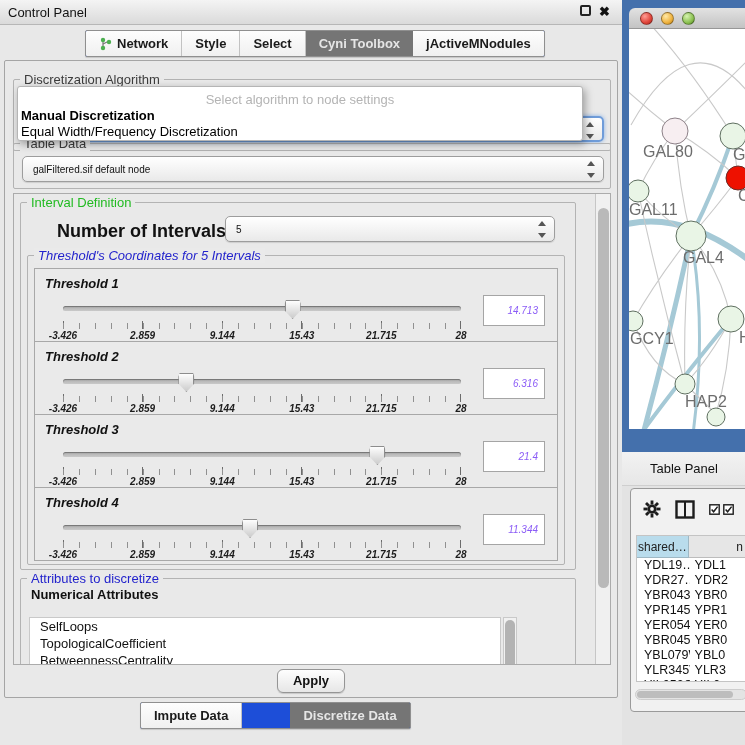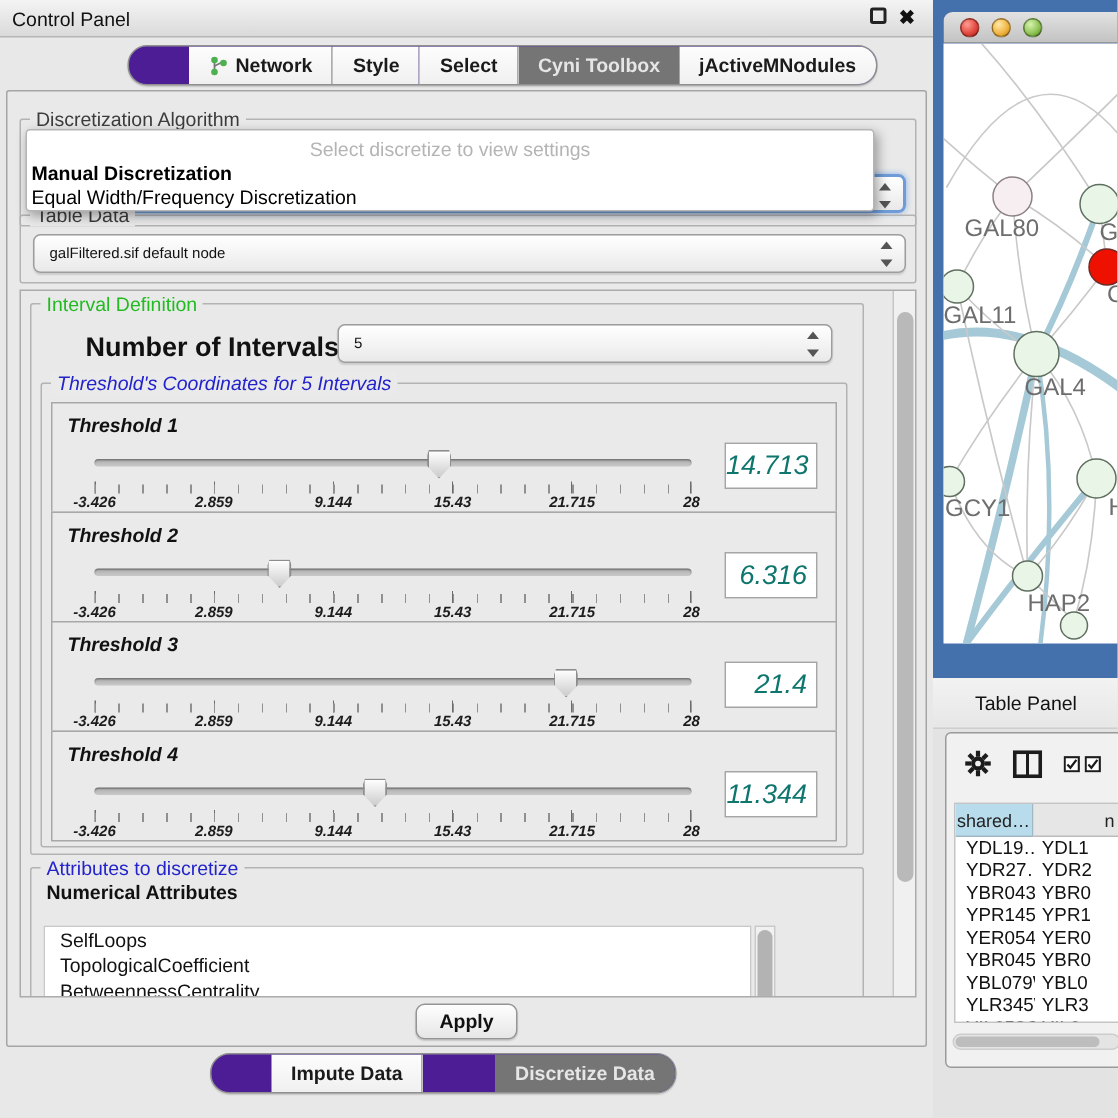--- a/index.html
+++ b/index.html
@@ -10,22 +10,22 @@
   #control-panel { position:absolute; left:0; top:0; width:622px; height:745px; background:#e8e8e8; }
   #cp-titlebar { position:absolute; left:0; top:0; width:622px; height:25px;
     background:linear-gradient(#f4f4f4,#dadada); border-bottom:1px solid #b6b6b6;
     display:flex; align-items:center; padding:0 8px; }
   #cp-title { font-size:13px; color:#111; }
   .win-btns { position:absolute; right:12px; top:5px; display:flex; gap:8px; }
   .float-btn { width:11px; height:11px; border:2px solid #222; border-radius:2px; background:transparent; }
   .close-btn { font-size:13px; font-weight:bold; color:#111; line-height:13px; }
 
   
-  .tabbar { position:absolute; display:flex; border:1px solid #8f8f8f; border-radius:13px;
-    overflow:hidden; background:#4c1d95; box-shadow:0 1px 1px rgba(0,0,0,.15);padding-left:40px; }
+  .tabbar { position:absolute; display:flex; border:1px solid #8f8f8f; border-radius:2px;
+    overflow:hidden; background:#1d4ed8; box-shadow:0 1px 1px rgba(0,0,0,.15); }
   #top-tabs { left:85px; top:30px; height:27px; }
   .tab { display:flex; align-items:center; gap:5px; padding:0 13px; font-size:13px; font-weight:bold;
     color:#1a1a1a; background:linear-gradient(#fdfdfd,#f0f0f0); border-right:1px solid #c2c2c2; cursor:default; }
   .tab:last-child { border-right:none; }
   .tab.active { background:#757575; color:#e6e6e6; border-right:none; }
   .net-icon { width:13px; height:14px; }
 
   
   #cp-content { position:absolute; left:4px; top:60px; width:614px; height:638px;
     border:1px solid #a5a5a5; border-radius:2px; background:#e9e9e9; }
@@ -70,21 +70,21 @@
     background:linear-gradient(#fefefe,#cccccc); border:1px solid #8d8d8d;
     clip-path:polygon(8% 0%, 92% 0%, 100% 20%, 100% 55%, 50% 100%, 0% 55%, 0% 20%);
     filter:drop-shadow(0 1px 1px rgba(0,0,0,.3)); }
   .ticks-minor { position:absolute; left:0; right:0; top:24px; height:6px;
     background:repeating-linear-gradient(to right,#909090 0 1px,transparent 1px 4%); }
   .ticks-major { position:absolute; left:0; right:0; top:22px; height:8px;
     background:repeating-linear-gradient(to right,#6c6c6c 0 1px,transparent 1px 20%); border-right:1px solid #6c6c6c; }
   .scale { position:absolute; left:0; right:0; top:31px; height:12px; }
   .scale span { position:absolute; transform:translateX(-50%); font-size:10px; font-weight:bold; color:#1c1c1c; white-space:nowrap; }
   .val-box { position:absolute; right:12px; top:26px; width:62px; height:31px; background:#fff;
-    border:1px solid #a5a5a5; font-size:18px; color:#0f766e; text-align:right;
+    border:1px solid #a5a5a5; font-size:10px; color:#8b5cf6; text-align:right;
     line-height:29px; padding-right:6px; }
 
   
   #attr-list { position:absolute; left:8px; top:38px; width:472px; height:120px; background:#fff;
     border:1px solid #c9c9c9; font-size:13px; color:#111; overflow:hidden; }
   #attr-list .li { padding:1px 0 1px 10px; height:17px; }
   #attr-scroll { position:absolute; left:482px; top:38px; width:14px; height:120px; background:#f1f1f1; border:1px solid #c9c9c9; }
   #attr-thumb { position:absolute; left:1px; top:2px; width:10px; height:70px; background:#b3b3b3; border-radius:5px; }
 
   #apply-btn { position:absolute; left:50%; transform:translateX(-50%); top:608px; width:68px; height:24px;
@@ -180,21 +180,21 @@
       <div class="combo" style="left:8px; top:12px; width:582px;">
         <span>galFiltered.sif default node</span>
         <span class="arrows">
             <span class="arr-up"></span>
             <span class="arr-dn"></span>
           </span>
       </div>
     </div>
 
     <div id="algo-popup" style="top:25px;">
-      <div class="ph">Select discretize to view settings</div>
+      <div class="ph">Select algorithm to node settings</div>
       <div class="opt1">Manual Discretization</div>
       <div class="opt2">Equal Width/Frequency Discretization</div>
     </div>
 
     <div id="scroll-area">
 
       <div class="groupbox" style="left:6px; top:8px; width:556px; height:368px; border-color:#b3b3b3;">
         <span class="group-title gt-green">Interval Definition</span>
 
         <span style="position:absolute; left:36px; top:18px; font-size:18px; font-weight:bold; color:#111;">Number of Intervals</span>

